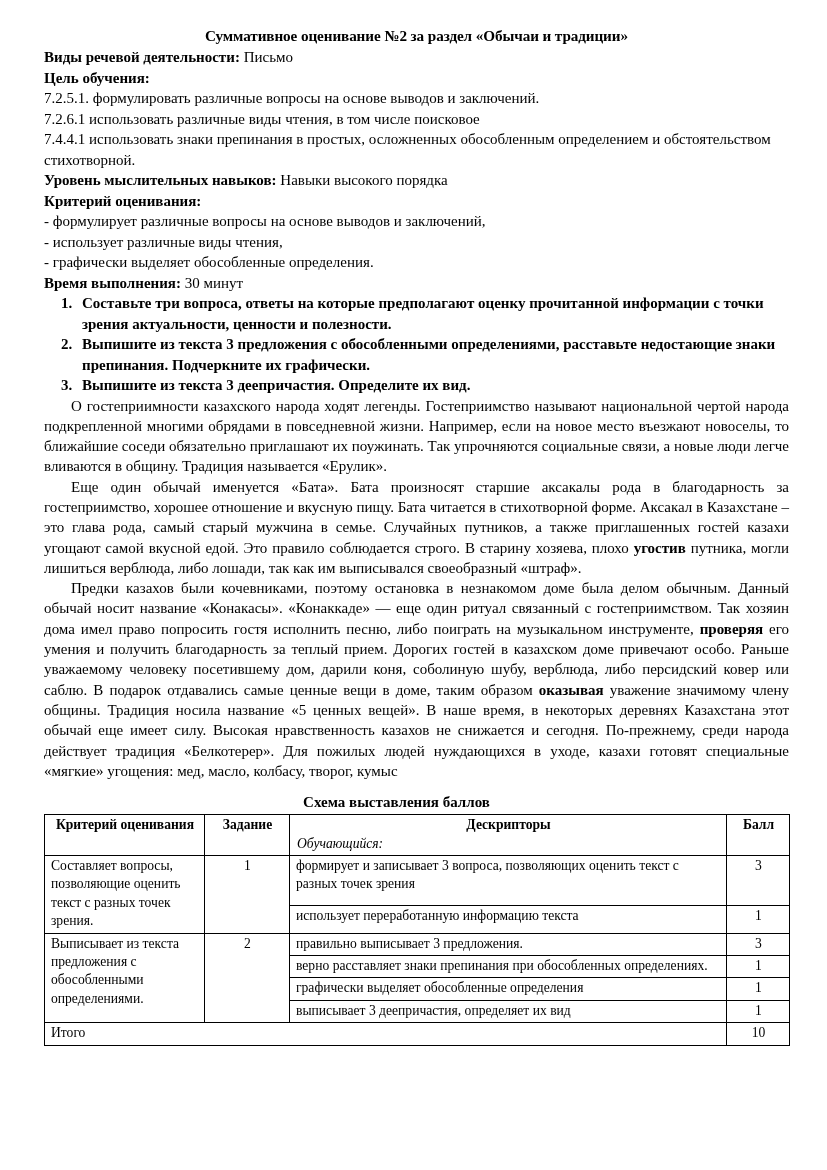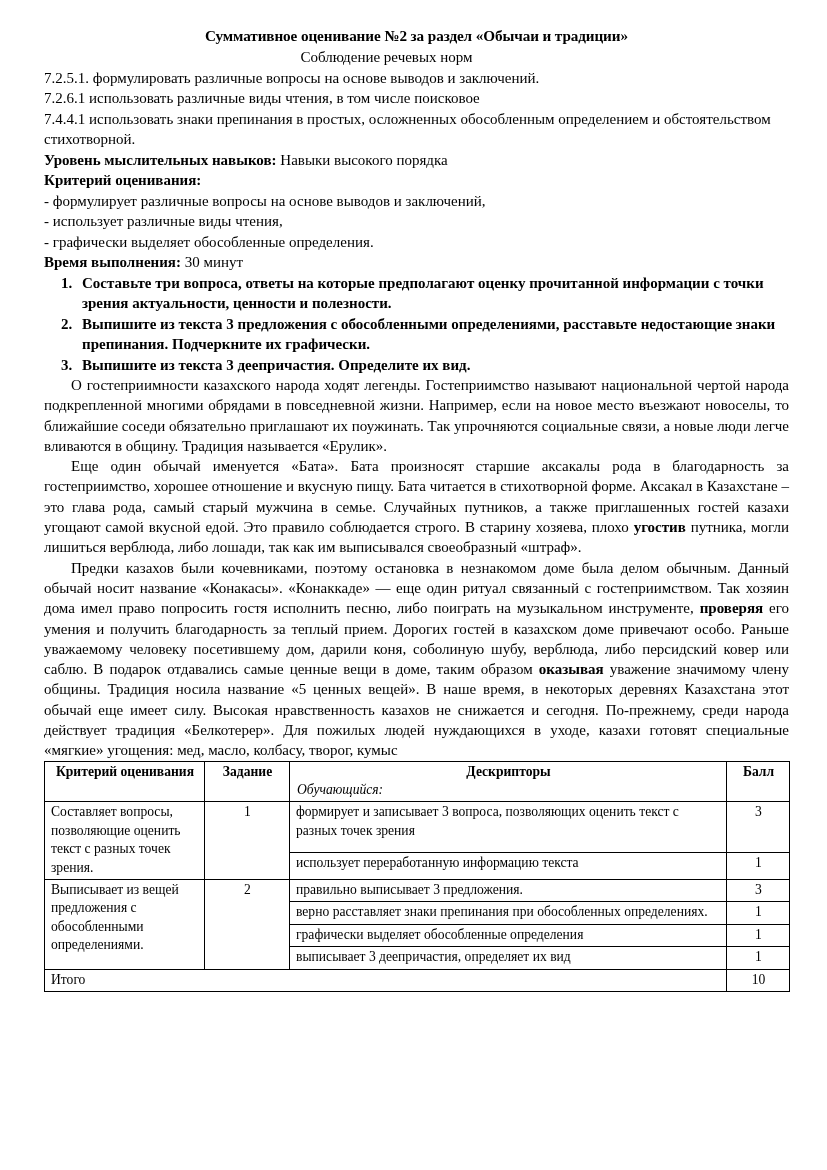--- a/index.html
+++ b/index.html
@@ -155,23 +155,24 @@
   .col4 { width: 63px; }
   .hdr-stack { display: block; }
 </style>
 </head>
 <body>
 
 <div class="page">
 
   <div class="doc-title">Суммативное оценивание №2 за раздел «Обычаи и традиции»</div>
 
-
-  <p class="center-line">Соблюдение речевых норм</p>
-
+  <p class="meta-line"><b>Виды речевой деятельности:</b><span> Письмо</span></p>
+
+
+  <p class="bold-head">Цель обучения:</p>
   <p class="goal-line">7.2.5.1. формулировать различные вопросы на основе выводов и заключений.</p>
   <p class="goal-line">7.2.6.1 использовать различные виды чтения, в том числе поисковое</p>
   <p class="goal-line">7.4.4.1 использовать знаки препинания в простых, осложненных обособленным определением и обстоятельством стихотворной.</p>
 
   <p class="meta-line"><b>Уровень мыслительных навыков:</b><span> Навыки высокого порядка</span></p>
 
   <p class="bold-head">Критерий оценивания:</p>
   <p class="crit-item">- формулирует различные вопросы на основе выводов и заключений,</p>
   <p class="crit-item">- использует различные виды чтения,</p>
   <p class="crit-item">- графически выделяет обособленные определения.</p>
@@ -184,20 +185,21 @@
     <li>Выпишите из текста 3 предложения с обособленными определениями, расставьте недостающие знаки препинания. Подчеркните их графически.</li>
     <li>Выпишите из текста 3 деепричастия. Определите их вид.</li>
   </ol>
 
   <p class="body-par">О гостеприимности казахского народа ходят легенды. Гостеприимство называют национальной чертой народа подкрепленной многими обрядами в повседневной жизни. Например, если на новое место въезжают новоселы, то ближайшие соседи обязательно приглашают их поужинать. Так упрочняются социальные связи, а новые люди легче вливаются в общину. Традиция называется «Ерулик».</p>
 
   <p class="body-par"><span>Еще один обычай именуется «Бата». Бата произносят старшие аксакалы рода в благодарность за гостеприимство, хорошее отношение и вкусную пищу. Бата читается в стихотворной форме. Аксакал в Казахстане – это глава рода, самый старый мужчина в семье. Случайных путников, а также приглашенных гостей казахи угощают самой вкусной едой. Это правило соблюдается строго. В старину хозяева, плохо </span><b>угостив</b><span> путника, могли лишиться верблюда, либо лошади, так как им выписывался своеобразный «штраф».</span></p>
 
   <p class="body-par"><span>Предки казахов были кочевниками, поэтому остановка в незнакомом доме была делом обычным. Данный обычай носит название «Конакасы». «Конаккаде» — еще один ритуал связанный с гостеприимством. Так хозяин дома имел право попросить гостя исполнить песню, либо поиграть на музыкальном инструменте, </span><b>проверяя</b><span> его умения и получить благодарность за теплый прием. Дорогих гостей в казахском доме привечают особо. Раньше уважаемому человеку посетившему дом, дарили коня, соболиную шубу, верблюда, либо персидский ковер или саблю. В подарок отдавались самые ценные вещи в доме, таким образом </span><b>оказывая</b><span> уважение значимому члену общины. Традиция носила название «5 ценных вещей». В наше время, в некоторых деревнях Казахстана этот обычай еще имеет силу. Высокая нравственность казахов не снижается и сегодня. По-прежнему, среди народа действует традиция «Белкотерер». Для пожилых людей нуждающихся в уходе, казахи готовят специальные «мягкие» угощения: мед, масло, колбасу, творог, кумыс</span></p>
 
+  <div class="table-title">Схема выставления баллов</div>
 
   <table class="scheme">
     <colgroup>
       <col class="col1">
         <col class="col2">
         <col class="col3">
         <col class="col4">
     </colgroup>
     <thead>
       <tr>
@@ -216,21 +218,21 @@
         <td class="c-num" rowspan="2">1</td>
         <td class="c-desc">формирует и записывает 3 вопроса, позволяющих оценить текст с разных точек зрения</td>
         <td class="c-num">3</td>
       </tr>
       <tr>
         <td class="c-desc">использует переработанную информацию текста</td>
         <td class="c-num">1</td>
       </tr>
 
       <tr>
-        <td class="c-crit" rowspan="4">Выписывает из вещей предложения с обособленными определениями.</td>
+        <td class="c-crit" rowspan="4">Выписывает из текста предложения с обособленными определениями.</td>
         <td class="c-num" rowspan="4">2</td>
         <td class="c-desc">правильно выписывает 3 предложения.</td>
         <td class="c-num">3</td>
       </tr>
       <tr>
         <td class="c-desc">верно расставляет знаки препинания при обособленных определениях.</td>
         <td class="c-num">1</td>
       </tr>
       <tr>
         <td class="c-desc">графически выделяет обособленные определения</td>

